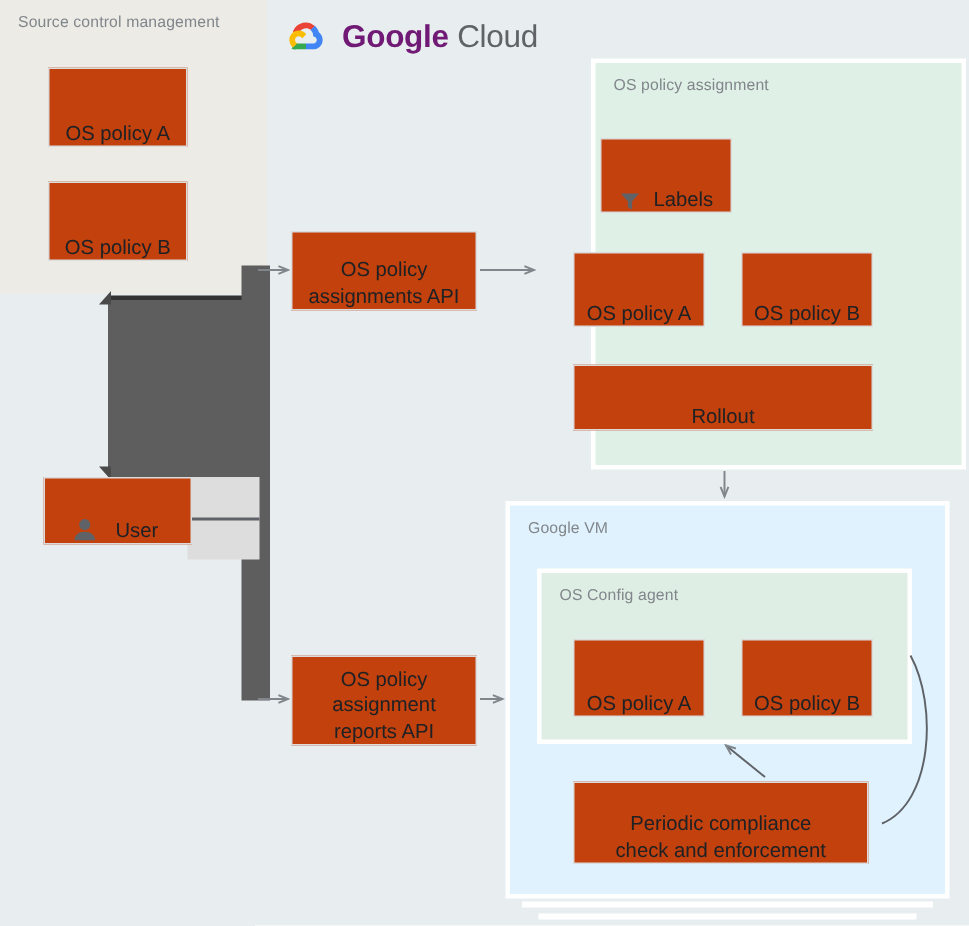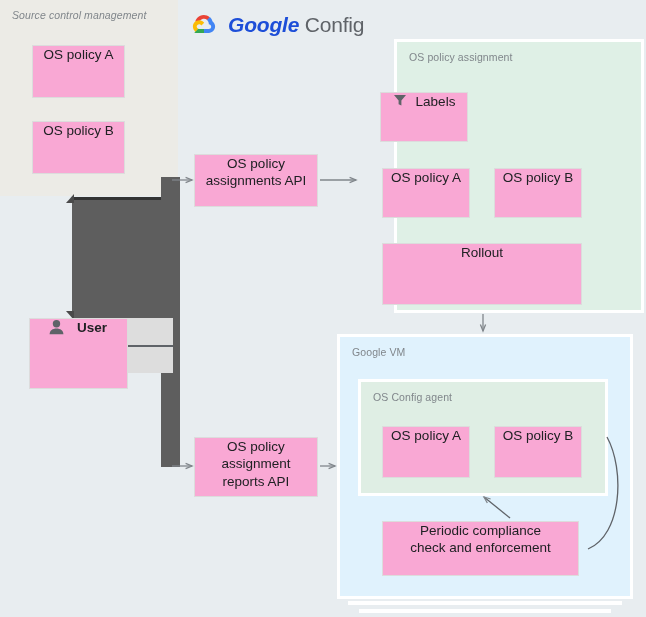--- a/index.html
+++ b/index.html
@@ -12,25 +12,25 @@
     position: relative;
     width: 646px;
     height: 617px;
     background: #e8edf0;
     font-family: "Liberation Sans", sans-serif;
     overflow: hidden;
   }
   
   .box {
     position: absolute;
-    background: #f9a8d4;
+    background: #c2410c;
     border: 1px solid #dcdcdc;
     box-sizing: border-box;
     display: flex;
-    align-items: flex-start;
+    align-items: flex-end;
     justify-content: center;
     text-align: center;
     color: #202124;
     font-size: 13.5px;
     line-height: 1.28;
   }
   .box span { display: block; white-space: pre-line; }
 
   
   .panel {
@@ -38,21 +38,21 @@
     box-sizing: border-box;
   }
   .panel > .panel-title {
     position: absolute;
     top: 9px;
     left: 12px;
     font-size: 10.5px;
     color: #80868b;
     letter-spacing: .1px;
   }
-  #scm-panel { background: #ecebe6; font-style: italic; }
+  #scm-panel { background: #ecebe6; }
   #assignment-panel { background: #dff0e6; border: 3px solid #ffffff; }
   #targetvm-panel  { background: #e0f2fd; border: 3px solid #ffffff; }
   #agent-panel     { background: #dfeee4; border: 3px solid #ffffff; }
 
   
   .vm-stack-line {
     position: absolute;
     background: #ffffff;
     height: 4px;
   }
@@ -98,21 +98,21 @@
     position: absolute;
     display: flex;
     align-items: center;
     gap: 9px;
   }
   #gcloud-wordmark {
     font-size: 21px;
     color: #5f6368;
     letter-spacing: -.2px;
   }
-  #gcloud-wordmark .g-bold { color: #1d4ed8; font-style: italic; }
+  #gcloud-wordmark .g-bold { color: #701a75; }
 
   
   .icon-box {
     gap: 9px;
     flex-direction: row;
   }
   .icon-box .funnel { flex: 0 0 auto; display: block; }
   .user-box { justify-content: flex-start; padding-left: 18px; gap: 12px; }
 </style>
 </head>
@@ -144,34 +144,34 @@
                C23.3 20.9 26.1 18.1 26.1 14.6 C26.1 12.5 25.1 10.6 23.6 9.5 Z" fill="#4285f4"></path>
       <path d="M10.2 20.9 L15.0 20.9 L15.0 17.0 L10.2 17.0
                C9.9 17.0 9.5 16.9 9.2 16.8 L8.6 17.0 L5.7 19.9 L5.4 20.4
                C6.8 21.5 8.5 20.9 10.2 20.9 Z" fill="#34a853"></path>
       <path d="M10.2 8.3 C6.7 8.3 3.9 11.1 3.9 14.6 C3.9 16.7 4.9 18.5 6.4 19.7
                L9.2 16.8 C8.3 16.4 7.7 15.6 7.7 14.6 C7.7 13.3 8.8 12.2 10.2 12.2
                C11.2 12.2 12.0 12.8 12.4 13.6 L15.2 10.8
                C14.1 9.3 12.3 8.3 10.2 8.3 Z" fill="#fbbc04"></path>
     </svg>
     <div id="gcloud-wordmark">
-      <span class="g-bold" style="font-weight:600;">Google</span><span> </span><span>Config</span>
+      <span class="g-bold" style="font-weight:600;">Google</span><span> </span><span>Cloud</span>
     </div>
   </div>
 
   <div id="user-flow-top-line" style="left:74px; top:197px; width:99px;"></div>
   <div id="user-flow-block" style="left:72px; top:200px; width:101px; height:120px;"></div>
   <div class="block-arrow-head" style="left:66px; top:194px; border-left:8px solid transparent; border-bottom:9px solid #4a4a4a;"></div>
   <div class="block-arrow-head" style="left:66px; top:311px; border-left:8px solid transparent; border-top:9px solid #4a4a4a;"></div>
   <div id="user-flow-vbar" style="left:161px; top:177px; width:19px; height:290px;"></div>
 
   <div class="gray-tile" style="left:125px; top:318px; width:48px; height:55px;"></div>
   <div class="gray-tile-sep" style="left:125px; top:345px; width:48px;"></div>
 
-  <div class="box user-box" id="user-box" style="left:29px; top:318px; width:99px; height:71px;font-weight:bold;">
+  <div class="box user-box" id="user-box" style="left:29px; top:318px; width:99px; height:45px;">
     <svg width="17" height="17" viewBox="0 0 17 17">
       <circle cx="8.5" cy="4.7" r="3.7" fill="#5f6368"></circle>
       <path d="M1.6 15.2 C1.6 11.6 4.7 9.5 8.5 9.5 C12.3 9.5 15.4 11.6 15.4 15.2 Z" fill="#5f6368"></path>
     </svg>
     <span>User</span>
   </div>
 
   <div class="box" id="assignments-api-box" style="left:194px; top:154px; width:124px; height:53px;">
     <span>OS policy
 assignments API</span>
@@ -180,37 +180,37 @@
   <div class="box" id="reports-api-box" style="left:194px; top:437px; width:124px; height:60px;">
     <span>OS policy
 assignment
 reports API</span>
   </div>
 
   <div class="panel" id="assignment-panel" style="left:358px; top:39px; width:250px; height:274px;margin-left:36px;">
     <div class="panel-title">OS policy assignment</div>
   </div>
 
-  <div class="box icon-box" id="labels-box" style="left:380px; top:92px; width:88px; height:50px;">
+  <div class="box icon-box" id="labels-box" style="left:400px; top:92px; width:88px; height:50px;">
     <svg class="funnel" width="14" height="14" viewBox="0 0 14 14">
       <path d="M1 2 L13 2 L8.4 7.4 L8.4 12.6 L5.6 11.2 L5.6 7.4 Z" fill="#5f6368"></path>
     </svg>
     <span>Labels</span>
   </div>
 
 
   <div class="box" id="assignment-policy-a" style="left:382px; top:168px; width:88px; height:50px;">
     <span>OS policy A</span>
   </div>
 
   <div class="box" id="assignment-policy-b" style="left:494px; top:168px; width:88px; height:50px;">
     <span>OS policy B</span>
   </div>
 
-  <div class="box" id="rollout-box" style="left:382px; top:243px; width:200px; height:62px;">
+  <div class="box" id="rollout-box" style="left:382px; top:243px; width:200px; height:44px;">
     <span>Rollout</span>
   </div>
 
   <div class="panel" id="targetvm-panel" style="left:337px; top:334px; width:296px; height:265px;">
     <div class="panel-title">Google VM</div>
   </div>
 
   <div class="vm-stack-line" style="left:348px; top:601px; width:274px;"></div>
   <div class="vm-stack-line" style="left:359px; top:609px; width:252px;"></div>
 

